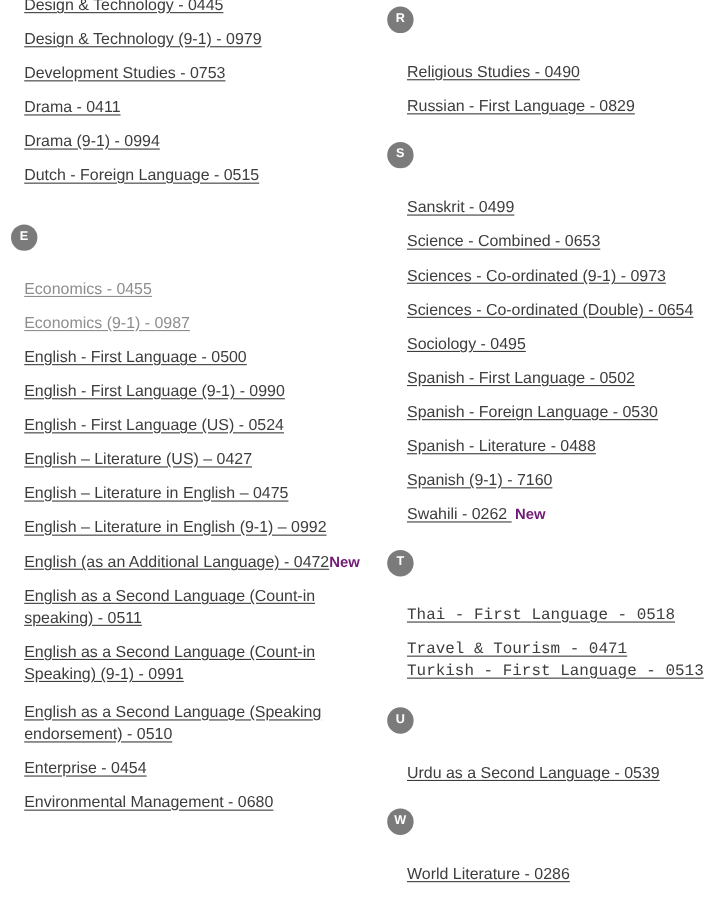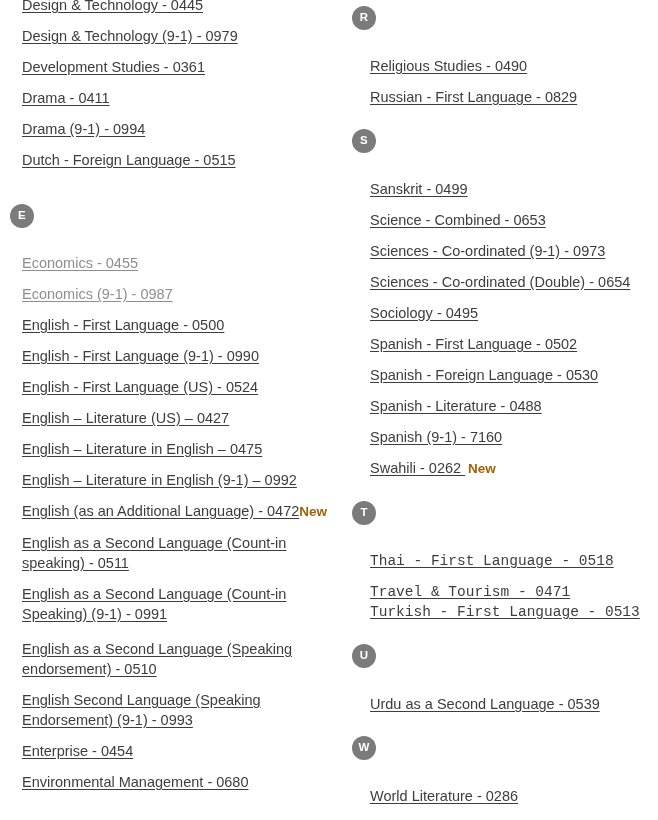--- a/index.html
+++ b/index.html
@@ -68,21 +68,21 @@
     color: #3d3d3d;
     text-decoration: underline;
     text-underline-offset: 2px;
     cursor: pointer;
     font-size: 14.5px;
   }
   .subject-link.visited {
     color: #8e8e8e;
   }
   .new-badge {
-    color: #a16207;
+    color: #701a75;
     font-weight: bold;
     font-size: 13.5px;
     margin-left: 3px;
     white-space: nowrap;
   }
   .new-badge.block-new {
     margin-left: 0;
     display: inline;
   }
 
@@ -94,21 +94,21 @@
 </style>
 </head>
 <body>
 
 <div class="columns">
   <div class="column left" id="left-column">
       <div class="group" style="margin-top: -5px;">
         <ul class="link-list group-links" style="padding-left: 17px;">
           <li class="link-item" style="margin-bottom: 11px;"><a class="subject-link" href="#">Design &amp; Technology - 0445</a></li>
           <li class="link-item" style="margin-bottom: 11px;"><a class="subject-link" href="#">Design &amp; Technology (9-1) - 0979</a></li>
-          <li class="link-item" style="margin-bottom: 11px;"><a class="subject-link" href="#">Development Studies - 0361</a></li>
+          <li class="link-item" style="margin-bottom: 11px;"><a class="subject-link" href="#">Development Studies - 0753</a></li>
           <li class="link-item" style="margin-bottom: 11px;"><a class="subject-link" href="#">Drama - 0411</a></li>
           <li class="link-item" style="margin-bottom: 11px;"><a class="subject-link" href="#">Drama (9-1) - 0994</a></li>
           <li class="link-item" style="margin-bottom: 22px;"><a class="subject-link" href="#">Dutch - Foreign Language - 0515</a></li>
         </ul>
       </div>
       <div class="group">
         <div class="badge-block" style="margin-top: 34px; margin-left: 5px;">
           <div class="letter-badge">E</div>
         </div>
         <ul class="link-list group-links" style="margin-top: 25px; padding-left: 17px;">
@@ -117,21 +117,20 @@
           <li class="link-item" style="margin-bottom: 11px;"><a class="subject-link" href="#">English - First Language - 0500</a></li>
           <li class="link-item" style="margin-bottom: 11px;"><a class="subject-link" href="#">English - First Language (9-1) - 0990</a></li>
           <li class="link-item" style="margin-bottom: 11px;"><a class="subject-link" href="#">English - First Language (US) - 0524</a></li>
           <li class="link-item" style="margin-bottom: 11px;"><a class="subject-link" href="#">English – Literature (US) – 0427</a></li>
           <li class="link-item" style="margin-bottom: 11px;"><a class="subject-link" href="#">English – Literature in English – 0475</a></li>
           <li class="link-item" style="margin-bottom: 11px;"><a class="subject-link" href="#">English – Literature in English (9-1) – 0992</a></li>
           <li class="link-item" style="margin-bottom: 11px;"><a class="subject-link" href="#">English (as an Additional Language) - 0472</a><span class="new-badge block-new">New</span></li>
           <li class="link-item" style="margin-bottom: 11px;"><a class="subject-link" href="#">English as a Second Language (Count-in speaking) - 0511</a></li>
           <li class="link-item" style="margin-bottom: 15px;"><a class="subject-link" href="#">English as a Second Language (Count-in Speaking) (9-1) - 0991</a></li>
           <li class="link-item" style="margin-bottom: 11px;"><a class="subject-link" href="#">English as a Second Language (Speaking endorsement) - 0510</a></li>
-          <li class="link-item" style="margin-bottom: 11px;"><a class="subject-link" href="#">English Second Language (Speaking Endorsement) (9-1) - 0993</a></li>
           <li class="link-item" style="margin-bottom: 11px;"><a class="subject-link" href="#">Enterprise - 0454</a></li>
           <li class="link-item" style="margin-bottom: 11px;"><a class="subject-link" href="#">Environmental Management - 0680</a></li>
         </ul>
       </div>
     </div>
   <div class="column right" id="right-column">
       <div class="group">
         <div class="badge-block" style="margin-top: 6px; margin-left: 6px;">
           <div class="letter-badge">R</div>
         </div>

